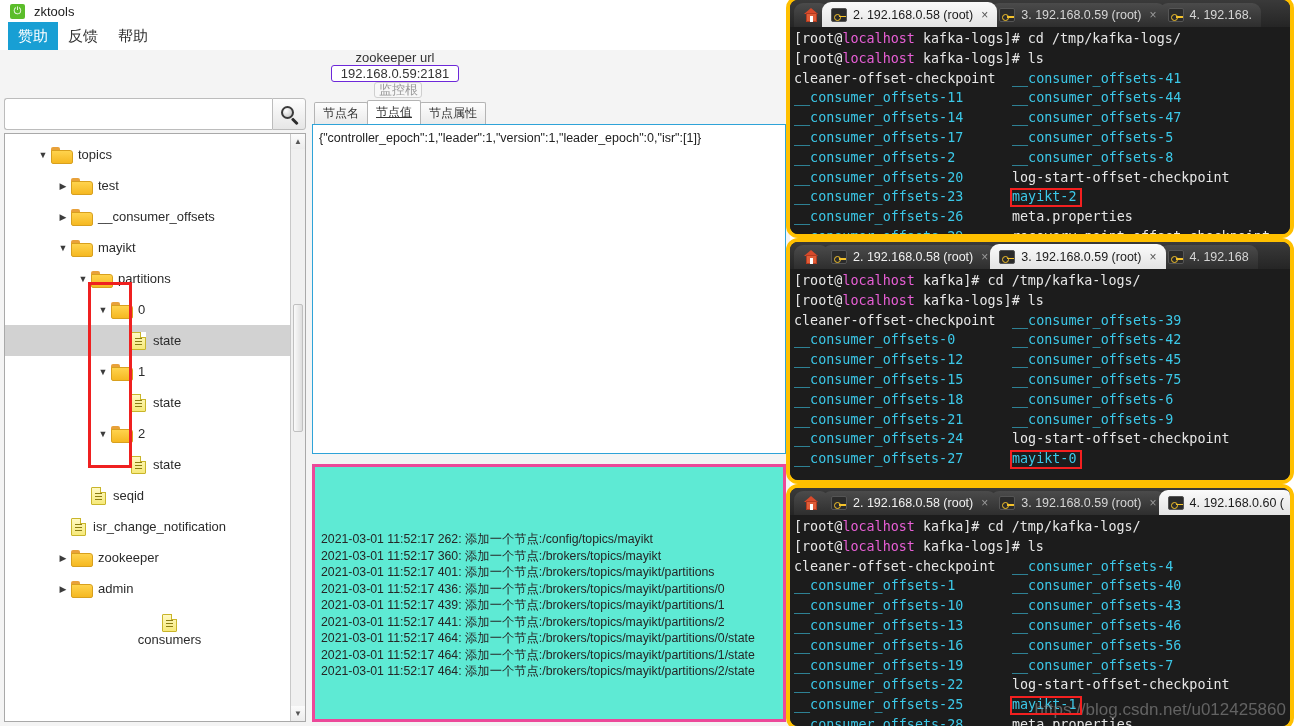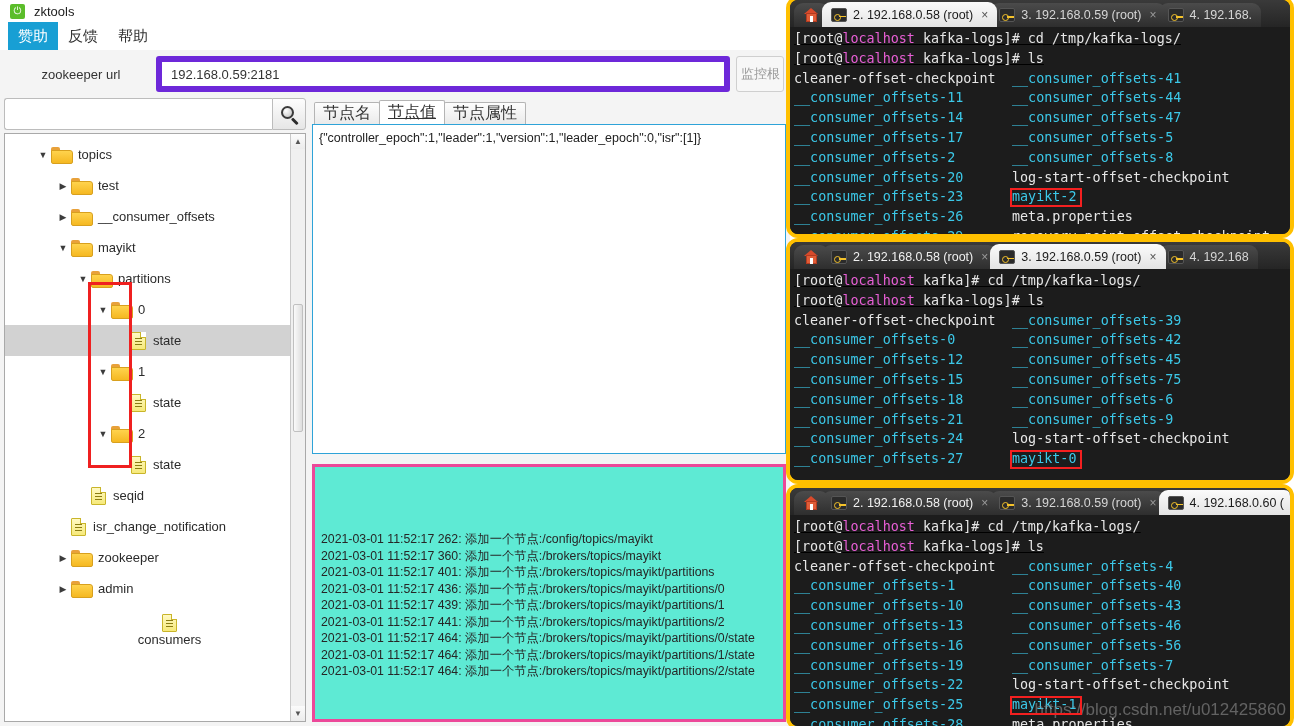--- a/index.html
+++ b/index.html
@@ -28,25 +28,25 @@
 
   .zk-menubar { height:28px; background:#ffffff; display:flex; align-items:stretch;
                 padding-left:8px; }
   .zk-menuitem {
     font-size:15px; color:#333; padding:4px 10px; display:flex; align-items:center;
   }
   .zk-menuitem.active { background:#189fd4; color:#ffffff; }
 
   .zk-urlbar {
     height:48px; background:#f4f4f4; display:flex; align-items:center;
-    padding:0 6px; gap:0;
+    padding:0 6px; gap:0;flex-direction:column;
   }
   .zk-urllabel { font-size:13px; color:#333; width:150px; text-align:center; }
   .zk-urlinput {
-    flex:1; height:36px; background:#ffffff; border:6px solid #6d28d9;
+    flex:1; height:36px; background:#ffffff; border:1px solid #6d28d9;
     border-radius:3px; font-size:13px; color:#333; padding:0 9px;
     display:flex; align-items:center;
   }
   .zk-monitorbtn {
     margin-left:6px; width:48px; height:36px; background:#f7f7f7;
     border:1px solid #cfcfcf; border-radius:3px; font-size:13px;
     color:#999; display:flex; align-items:center; overflow:hidden;
     padding-left:4px; white-space:nowrap;
   }
 
@@ -131,21 +131,21 @@
 
   
   .tree-redbox {
     position:absolute; border:3px solid #ef2020; pointer-events:none;
   }
 
   
   .zk-right { flex:1; display:flex; flex-direction:column; padding:2px 4px 4px 2px; }
   .zk-tabs { display:flex; align-items:flex-end; height:24px; padding-left:2px; }
   .zk-tab {
-    font-size:16px; color:#333; padding:4px 8px 4px 8px; height:22px;
+    font-size:12px; color:#333; padding:4px 8px 4px 8px; height:22px;
     border:1px solid #b4b4b4; background:linear-gradient(#fdfdfd,#eaeaea);
     border-bottom:none; margin-right:-1px; border-radius:2px 2px 0 0;
     display:flex; align-items:center;
   }
   .zk-tab.active { background:#ffffff; height:24px;text-decoration:underline; }
   .zk-valuebox {
     height:330px; background:#ffffff; border:1px solid #2ea3d8;
     font-size:12.5px; color:#222; padding:6px 6px; overflow:hidden;
   }
   .zk-logbox {
@@ -209,21 +209,21 @@
     background:#f4c22b;
   }
   .tclose { font-size:12px; color:#9a9a9a; margin-left:2px; }
   .ttab.active .tclose { color:#555; }
 
   .tbody {
     background:#1c1c1c; padding:2px 0 0 4px; position:relative;
     font-family:"DejaVu Sans Mono", monospace; font-size:13.4px; line-height:19.8px;
     height:calc(100% - 27px); overflow:hidden;
   }
-  .trow { white-space:pre; height:19.8px;text-decoration:underline; }
+  .trow { white-space:pre; height:19.8px; }
   .c-white { color:#e6e6e6; }
   .c-pink  { color:#e85fd6; }
   .c-cyan  { color:#3cc8e8; }
   .col2 { display:inline-block; }
   .c1 { display:inline-block; width:218px; }
 
   .term-redbox {
     position:absolute; border:2px solid #f42020; pointer-events:none; z-index:9;
   }
   .watermark {

